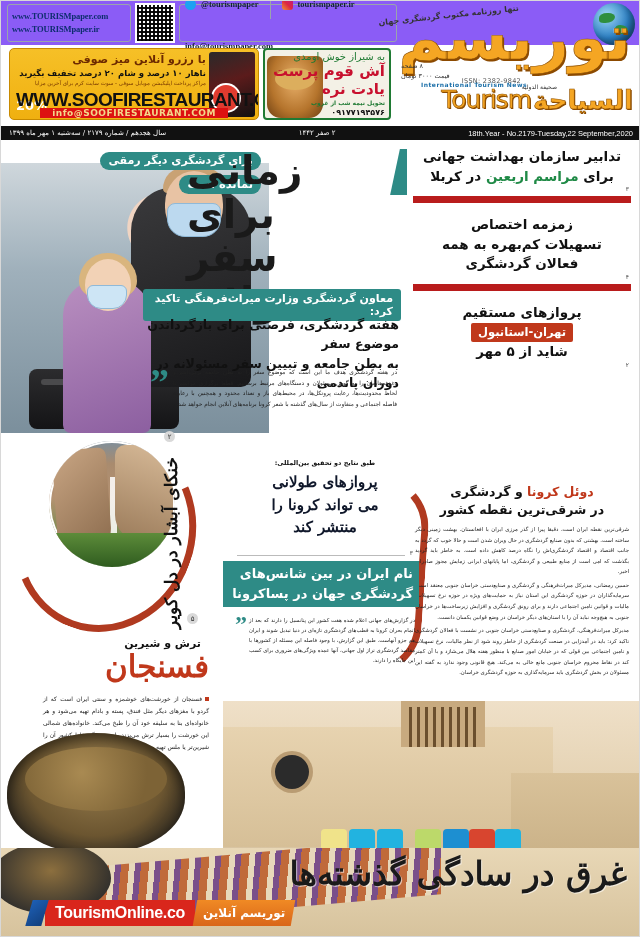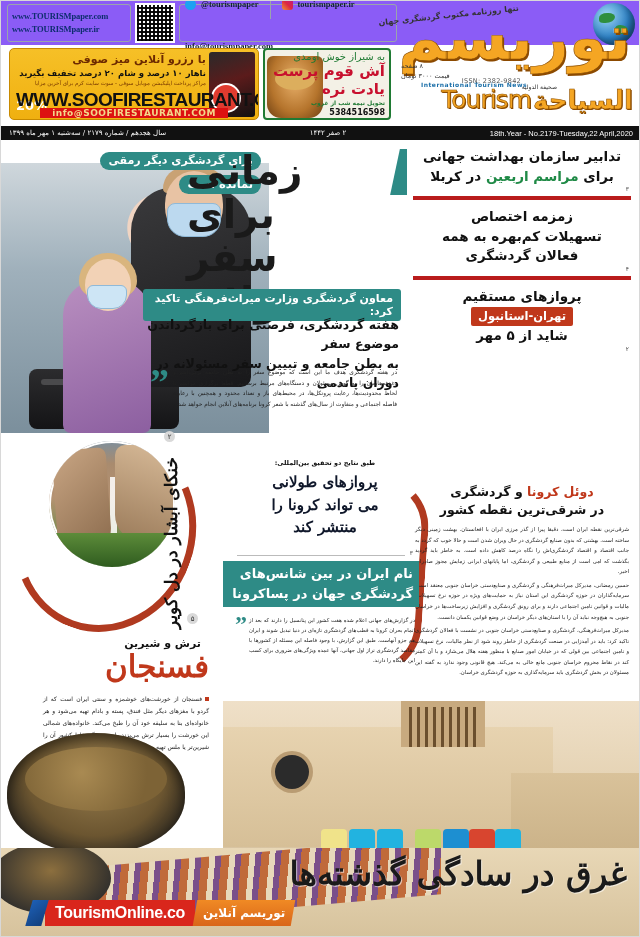--- a/index.html
+++ b/index.html
@@ -293,21 +293,21 @@
     display: flex; align-items: center; justify-content: center;
   }
 
   
   .rail {
     position: absolute; right: 0; top: 142px; width: 232px; height: 340px;
     direction: rtl; padding: 4px 8px 0 6px;
     background: #fff;
   }
   .rail-item { position: relative; padding-bottom: 5px; margin-bottom: 5px; }
-  .rail-item + .rail-item { border-top: 4px solid #b91c1c; padding-top: 7px; }
+  .rail-item + .rail-item { border-top: 7px solid #b91c1c; padding-top: 12px; }
   .rail-title {
     font-size: 13.5px; font-weight: bold; color: #111; line-height: 1.45;
     text-align: center;
   }
   .rail-title .hl { color: #1f8a46; }
   .rail-num { font-size: 6px; color: #444; position: absolute; right: 2px; bottom: -1px; }
   .chip-red {
     display: inline-block; background: #c0381b; color: #fff;
     font-size: 11.5px; font-weight: bold; padding: 1px 7px; border-radius: 2px;
   }
@@ -578,25 +578,25 @@
     <div class="url">WWW.SOOFIRESTAURANT.COM</div>
     <div class="mail">info@SOOFIRESTAURANT.COM</div>
   </div>
 
   <div class="ad-green">
     <div class="pot"></div>
     <div class="t1">به شیراز خوش اومدی</div>
     <div class="t2">آش قوم پرست</div>
     <div class="t3">یادت نره</div>
     <div class="t4">تحویل نیمه شب از غروب</div>
-    <div class="t5">5384516598</div>
+    <div class="t5">۰۹۱۷۷۱۹۴۵۷۶</div>
   </div>
 
   <div class="datebar">
-    <span class="en">18th.Year - No.2179-Tuesday,22 April,2020</span>
+    <span class="en">18th.Year - No.2179-Tuesday,22 September,2020</span>
     <span class="hijri">۲ صفر ۱۴۴۲</span>
     <span class="fa">سال هجدهم / شماره ۲۱۷۹ / سه‌شنبه ۱ مهر ماه ۱۳۹۹</span>
   </div>
 
   <div class="lead">
     <div class="lead-photo">
       <div class="suitcase"></div>
       <div class="figure-man"></div>
       <div class="hair-man"></div>
       <div class="head-man"></div>

